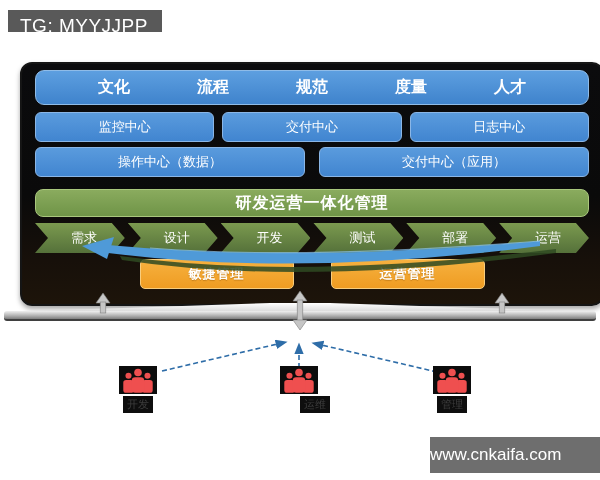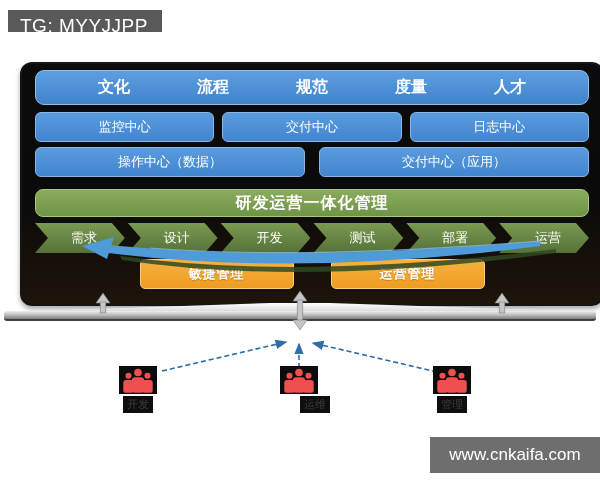--- a/index.html
+++ b/index.html
@@ -117,21 +117,21 @@
     background:#0e0e0e;
     color:#3d3d3d; font-size:11px; line-height:17px;
     text-align:center;
   }
 
   
   .watermark {
     position:absolute; left:430px; top:437px;
     width:170px; height:36px;
     background:#6e6e6e; color:#fff;
-    font-size:17px; line-height:36px; text-align:center;
+    font-size:17px; line-height:36px; 
   }
 </style>
 </head>
 <body>
 
 <div class="tg-badge">TG: MYYJJPP</div>
 
 <div class="monitor">
 
   <div class="pillar-bar">

